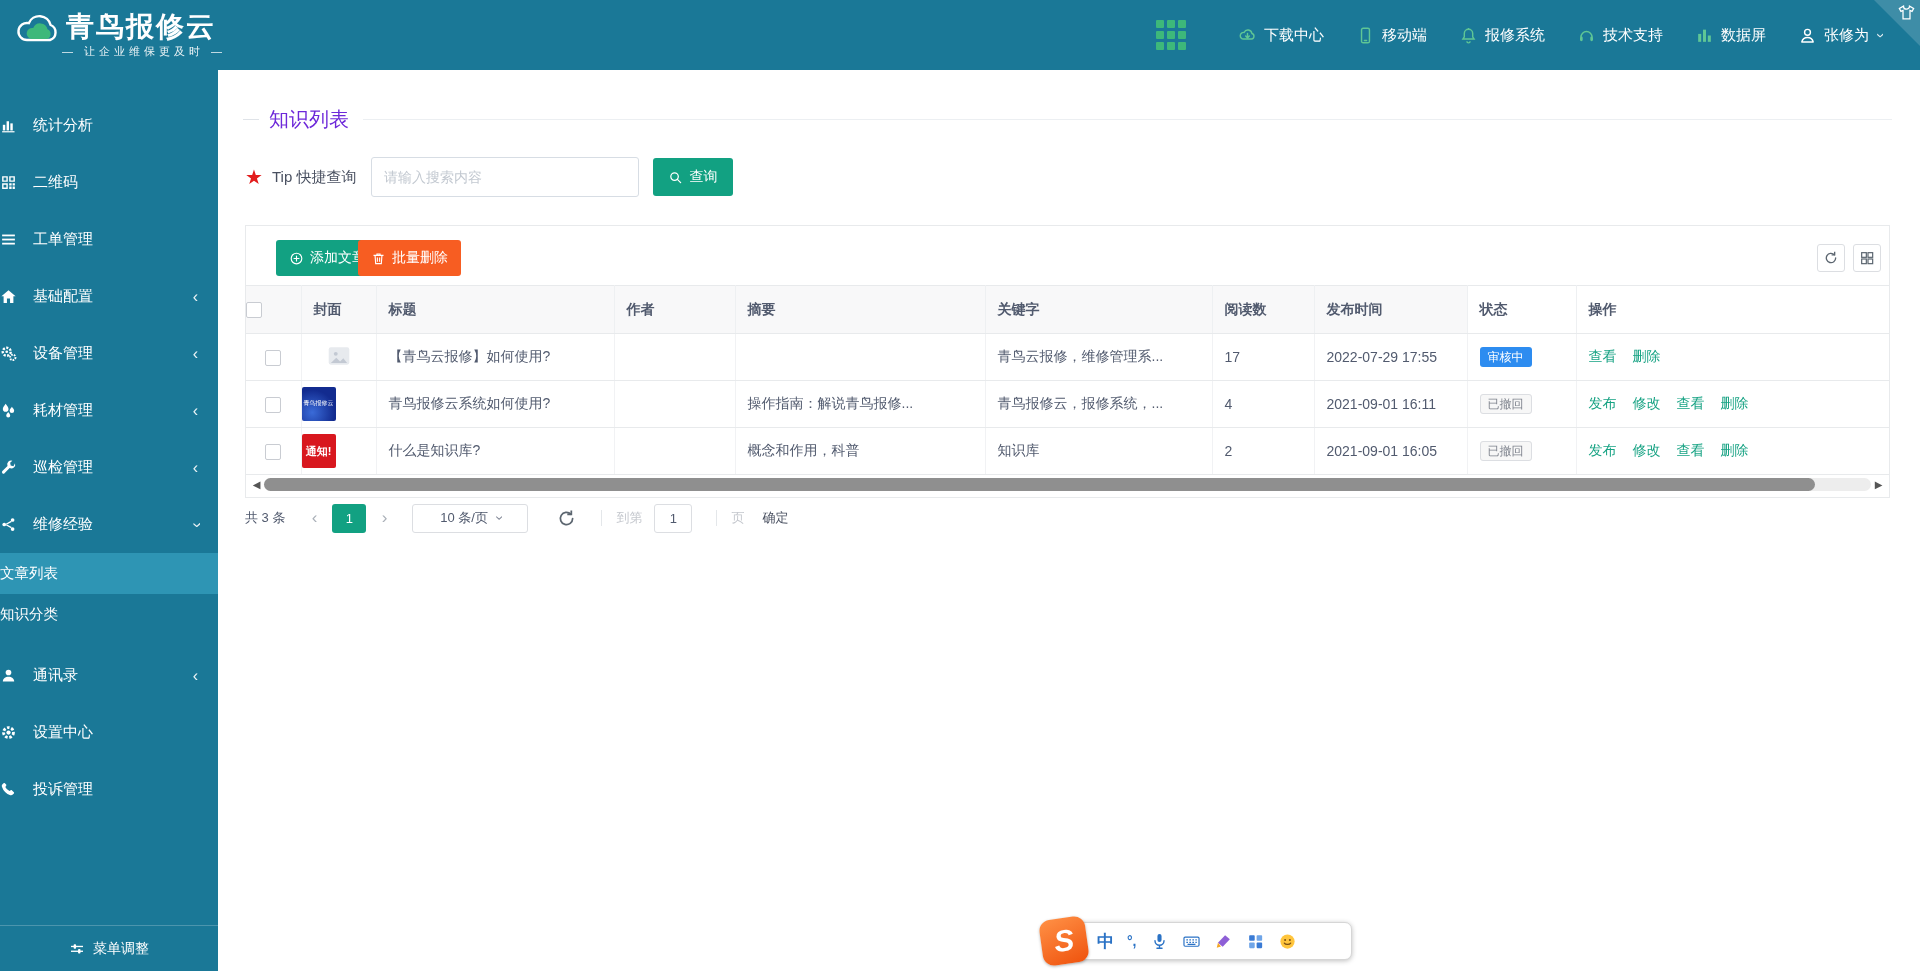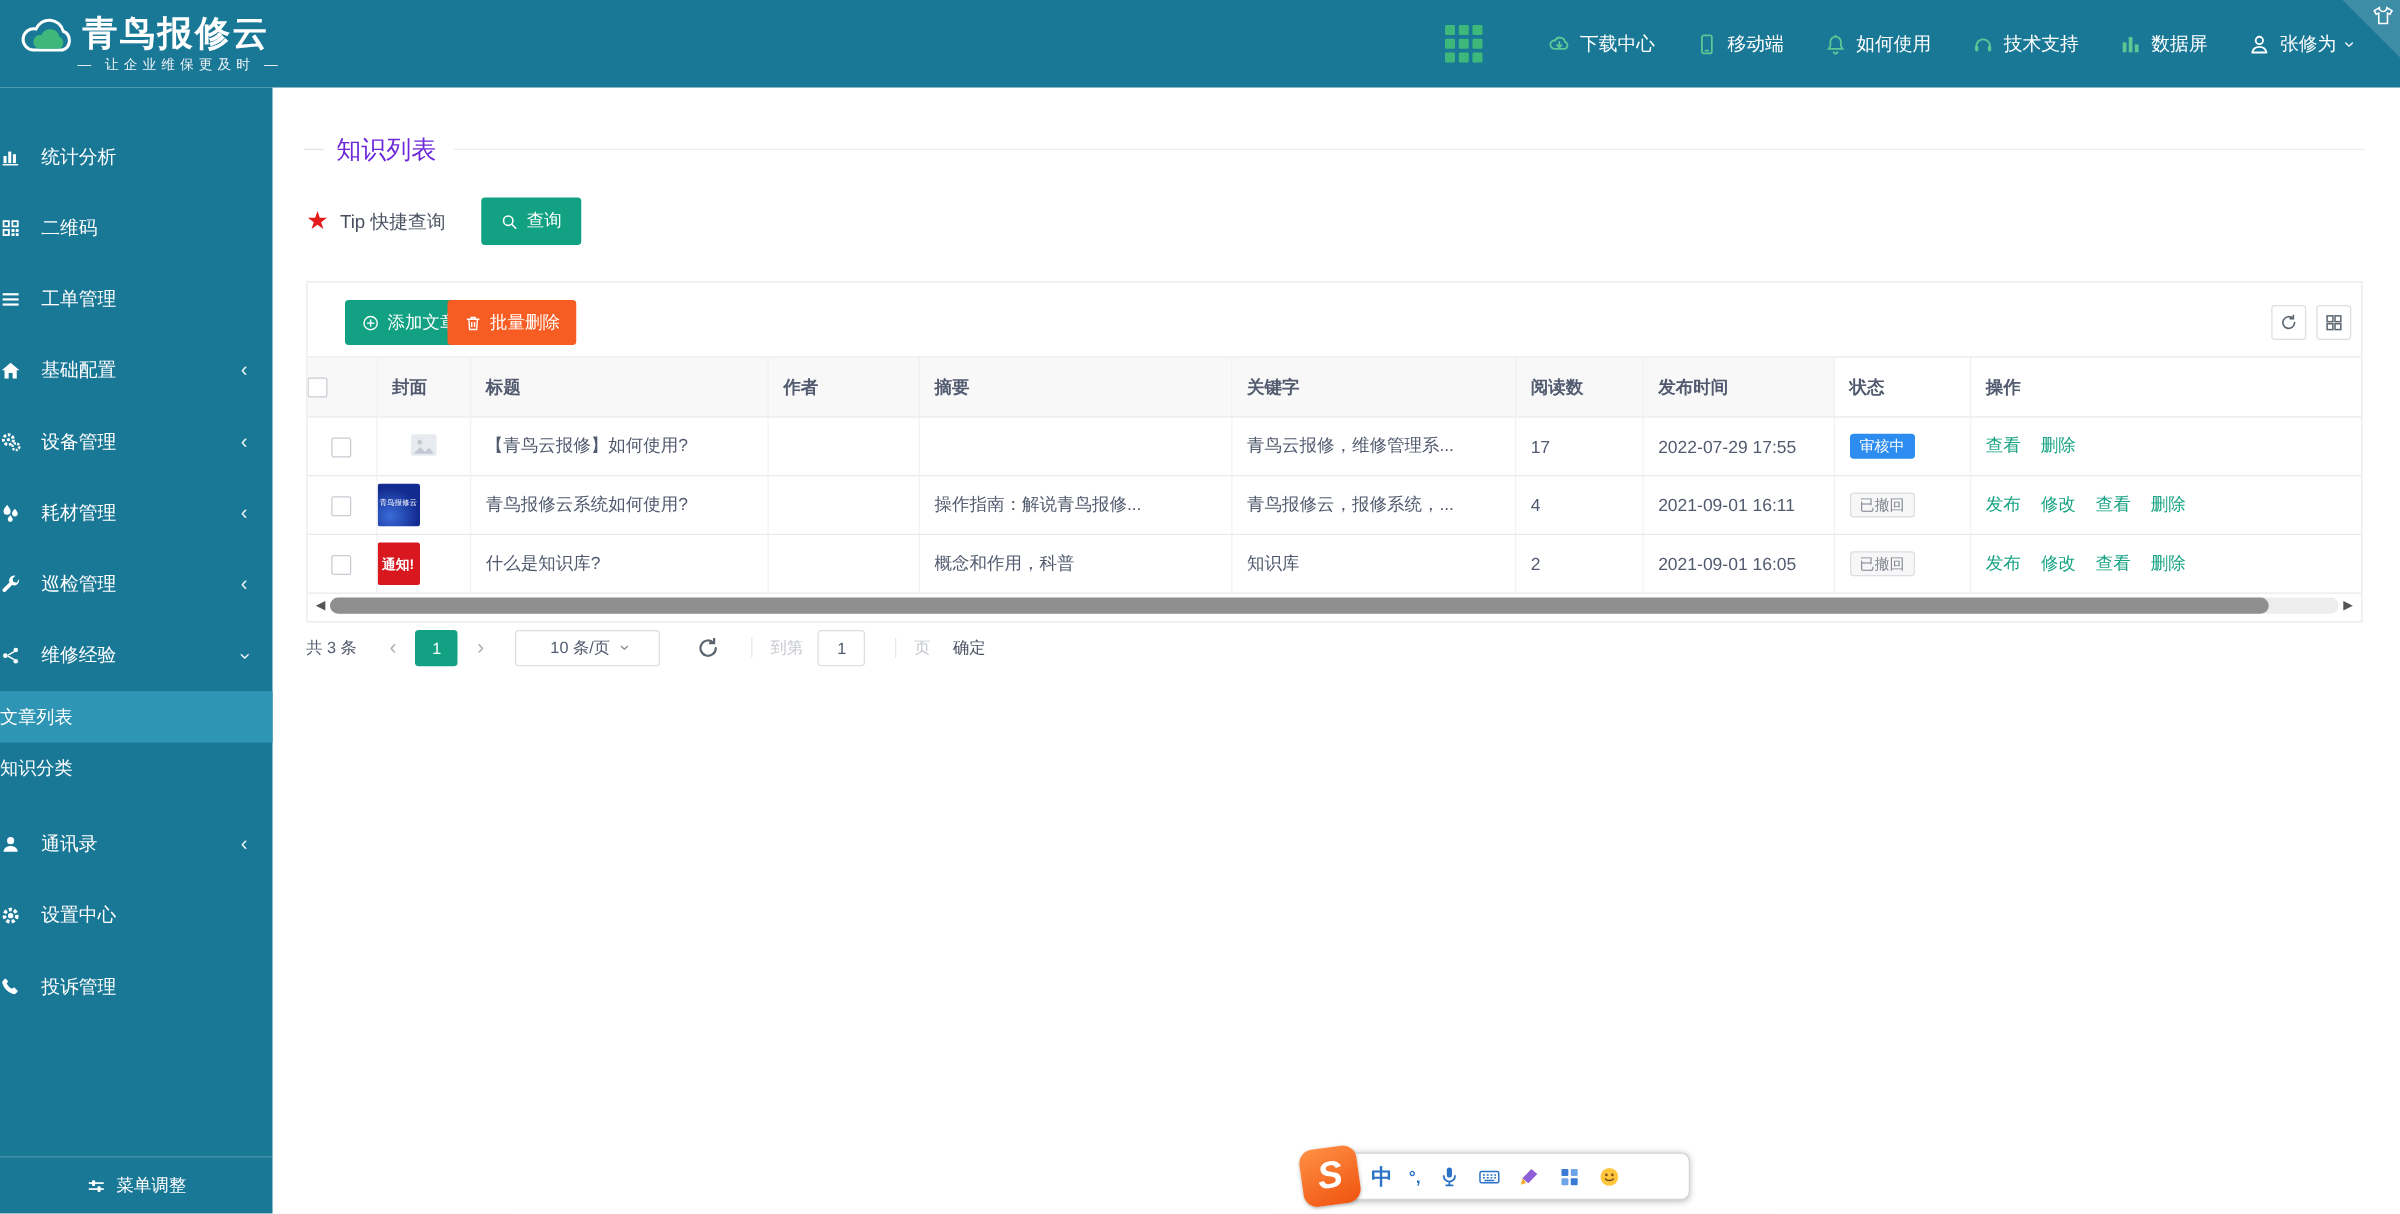--- a/index.html
+++ b/index.html
@@ -154,21 +154,21 @@
           </span>
           <span>移动端</span>
         </div>
         <div class="nav-item">
           <span class="icon">
             <svg viewBox="0 0 24 24" fill="none" stroke="currentColor" stroke-width="1.8">
               <path d="M12 4.2a5.3 5.3 0 0 0-5.3 5.3v4.2L4.9 16.5h14.2l-1.8-2.8V9.5A5.3 5.3 0 0 0 12 4.2z"></path>
               <path d="M10 19.3a2 2 0 0 0 4 0M12 2.4v1.8"></path>
             </svg>
           </span>
-          <span>如何使用</span>
+          <span>报修系统</span>
         </div>
         <div class="nav-item">
           <span class="icon">
             <svg viewBox="0 0 24 24" fill="none" stroke="currentColor" stroke-width="1.9">
               <path d="M5 14a7 7 0 0 1 14 0"></path>
               <rect x="3.8" y="13.2" width="3.4" height="6" rx="1.7" fill="currentColor" stroke="none"></rect>
               <rect x="16.8" y="13.2" width="3.4" height="6" rx="1.7" fill="currentColor" stroke="none"></rect>
             </svg>
           </span>
           <span>技术支持</span>
@@ -333,20 +333,21 @@
 
     <div class="title-row">
       <span class="title-dash"></span>
       <h1 class="page-title">知识列表</h1>
       <span class="title-line"></span>
     </div>
 
     <div class="search-row">
       <span class="star">★</span>
       <span class="tip-label">Tip 快捷查询</span>
+      <input class="search-input" type="text" placeholder="请输入搜索内容" style="">
       <button class="btn btn-search">
         <span class="icon">
           <svg viewBox="0 0 24 24" fill="none" stroke="#fff" stroke-width="2">
             <circle cx="10.5" cy="10.5" r="6"></circle>
               <path d="M15 15l5.2 5.2" stroke-linecap="round"></path>
           </svg>
         </span>
         <span>查询</span>
       </button>
     </div>

